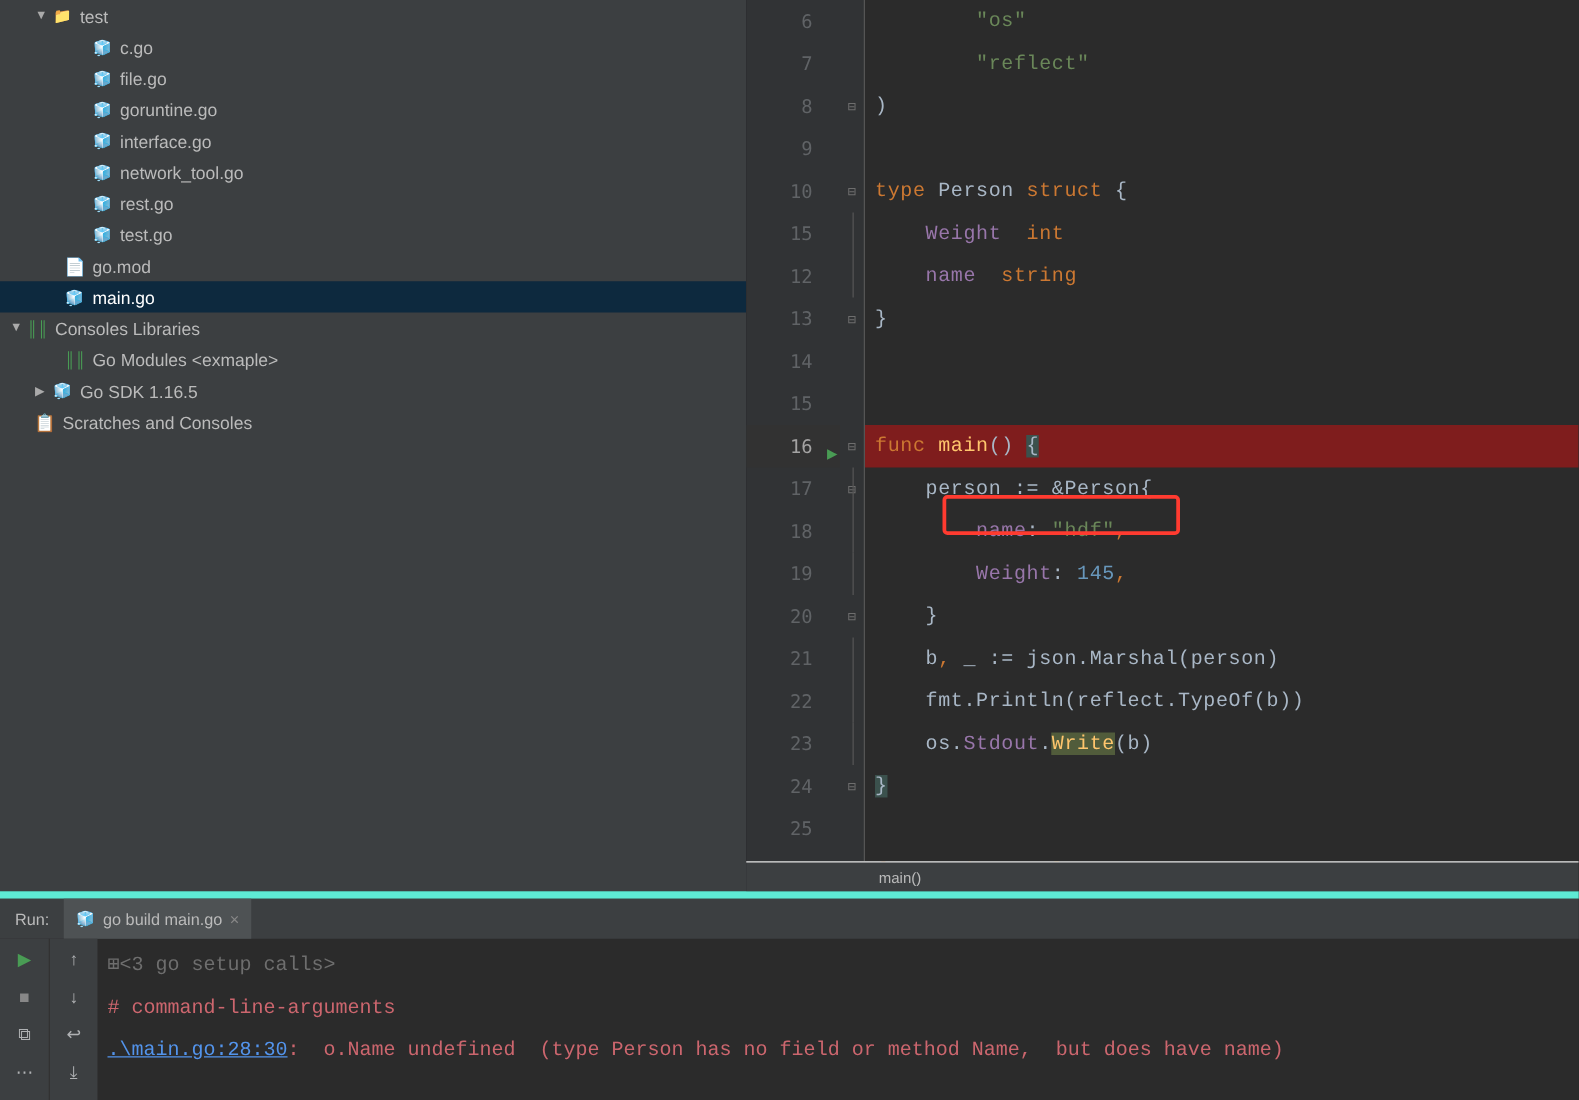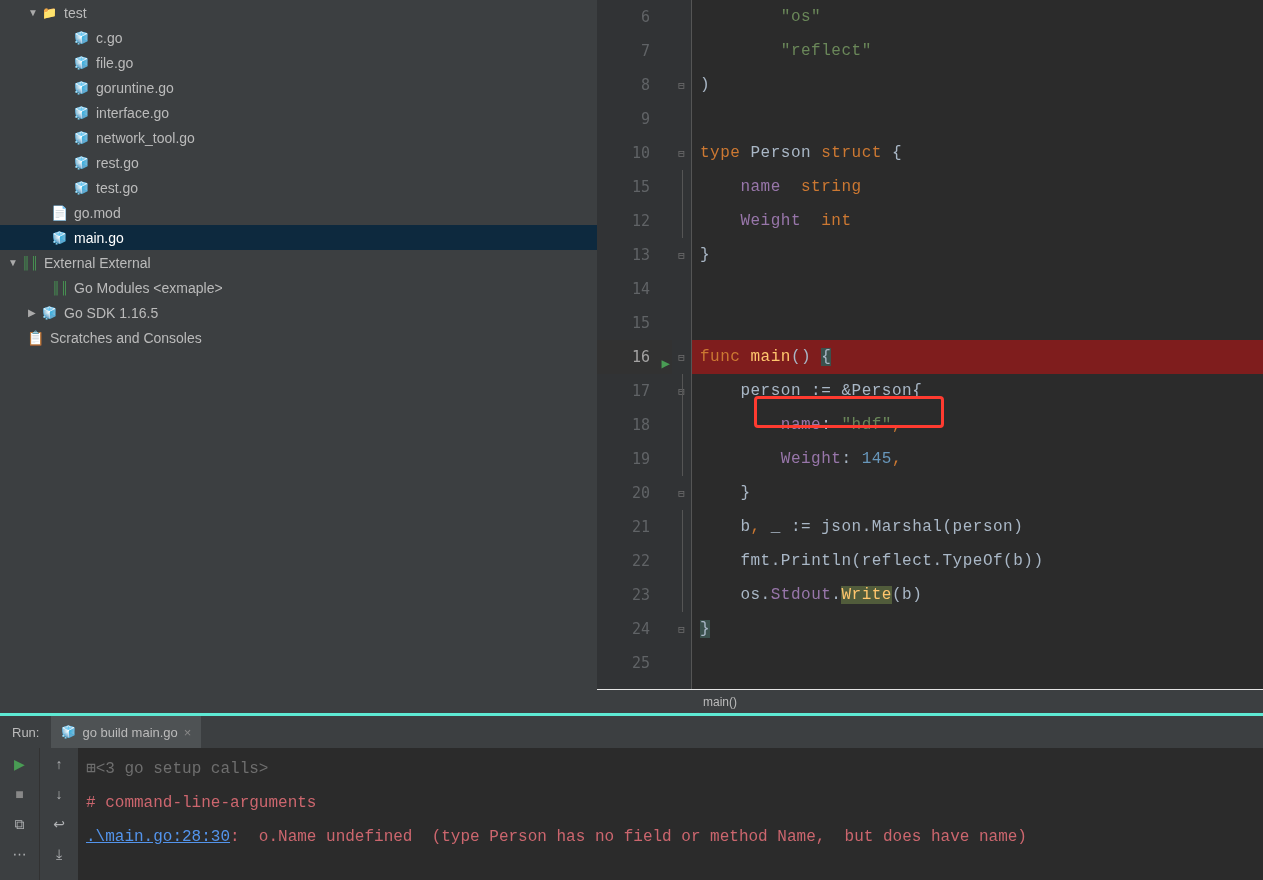--- a/index.html
+++ b/index.html
@@ -100,21 +100,21 @@
   border-top: 1px solid #e5e5e5;
   font-size: 12px;
   color: #bbbbbb;
   padding-left: 106px;
   line-height: 24px;
 }
 
 .bottom-panel {
   height: 167px;
   background: #2b2b2b;
-  border-top: 3px solid #5eead4;
+  border-top: 6px solid #5eead4;
   display: flex;
   flex-direction: column;
 }
 .run-tabs {
   height: 32px;
   background: #3c3f41;
   display: flex;
   align-items: center;
   font-size: 13px;
   color: #bbbbbb;
@@ -199,21 +199,21 @@
         <span class="ficon" style="color:#9aa7b0;">📄</span>
         <span>go.mod</span>
       </div>
     <div class="tree-row indent2 selected">
         <span class="ficon gopher">🧊</span>
         <span>main.go</span>
       </div>
     <div class="tree-row">
         <span class="chev">▼</span>
         <span class="ficon lib-ico">║║</span>
-        <span>External External</span>
+        <span>Consoles Libraries</span>
       </div>
     <div class="tree-row indent2">
         <span class="ficon lib-ico">║║</span>
         <span>Go Modules &lt;exmaple&gt;</span>
       </div>
     <div class="tree-row indent1">
         <span class="chev">▶</span>
         <span class="ficon gopher">🧊</span>
         <span>Go SDK 1.16.5</span>
       </div>
@@ -285,22 +285,22 @@
         <div class="fm"></div>
           <div class="fm">⊟</div>
       </div>
       <div class="code" id="code-area">
         <div class="redbox" style="left:62px; top:396px; width:190px; height:32px;"></div>
       <div class="code-line"><span class="">        </span><span class="str">"os"</span></div>
           <div class="code-line"><span class="">        </span><span class="str">"reflect"</span></div>
           <div class="code-line"><span class="ident">)</span></div>
           <div class="code-line"><span class=""></span></div>
           <div class="code-line"><span class="kw">type </span><span class="typeC">Person </span><span class="kw">struct </span><span class="ident">{</span></div>
+          <div class="code-line"><span class="">    </span><span class="field">Weight  </span><span class="kw">int</span></div>
           <div class="code-line"><span class="">    </span><span class="field">name  </span><span class="kw">string</span></div>
-          <div class="code-line"><span class="">    </span><span class="field">Weight  </span><span class="kw">int</span></div>
           <div class="code-line"><span class="ident">}</span></div>
           <div class="code-line"><span class=""></span></div>
           <div class="code-line"><span class=""></span></div>
           <div class="code-line current"><span class="kw">func </span><span class="fn">main</span><span class="ident">() </span><span class="ident cursor-brace">{</span></div>
           <div class="code-line"><span class="">    </span><span class="ident">person</span><span class="ident"> := &amp;</span><span class="typeC">Person</span><span class="ident">{</span></div>
           <div class="code-line"><span class="">        </span><span class="field">name</span><span class="ident">: </span><span class="str">"hdf"</span><span class="lowfield">,</span></div>
           <div class="code-line"><span class="">        </span><span class="field">Weight</span><span class="ident">: </span><span class="num">145</span><span class="lowfield">,</span></div>
           <div class="code-line"><span class="ident">    }</span></div>
           <div class="code-line"><span class="">    </span><span class="ident">b</span><span class="lowfield">, </span><span class="ident">_</span><span class="ident"> := </span><span class="ident">json</span><span class="ident">.</span><span class="typeC">Marshal</span><span class="ident">(</span><span class="ident">person</span><span class="ident">)</span></div>
           <div class="code-line"><span class="">    </span><span class="ident">fmt</span><span class="ident">.</span><span class="typeC">Println</span><span class="ident">(</span><span class="ident">reflect</span><span class="ident">.</span><span class="typeC">TypeOf</span><span class="ident">(</span><span class="ident">b</span><span class="ident">))</span></div>

